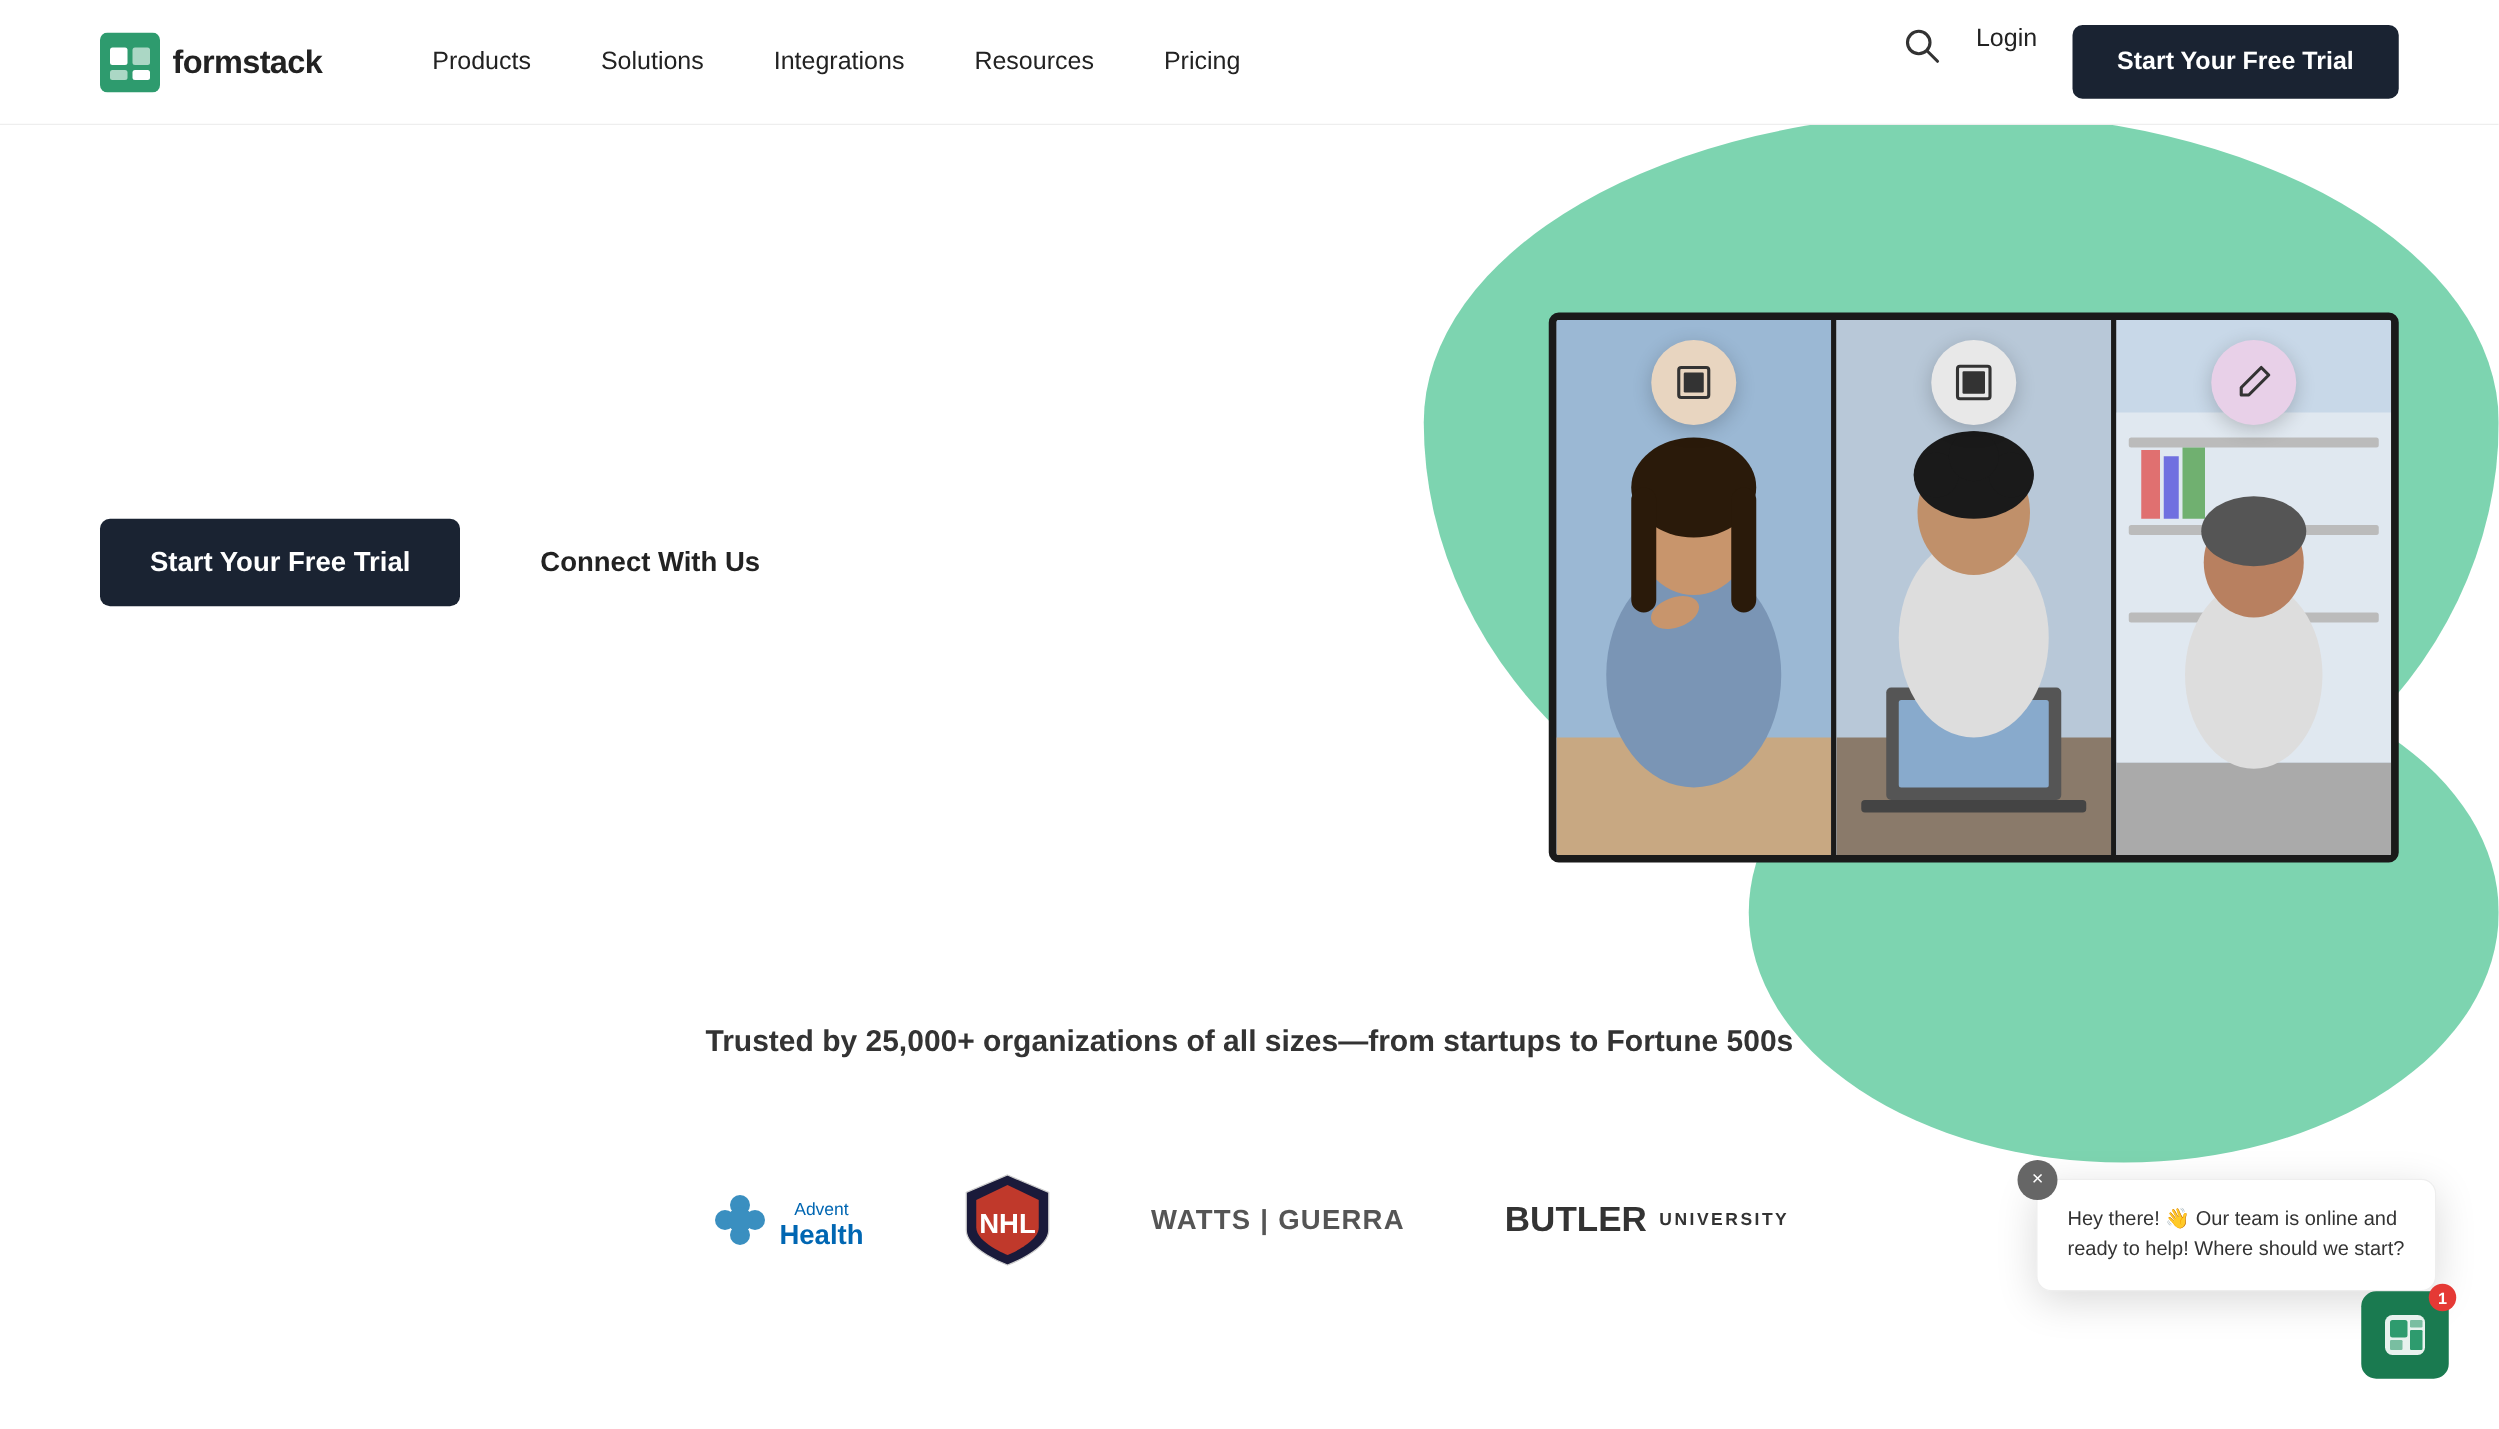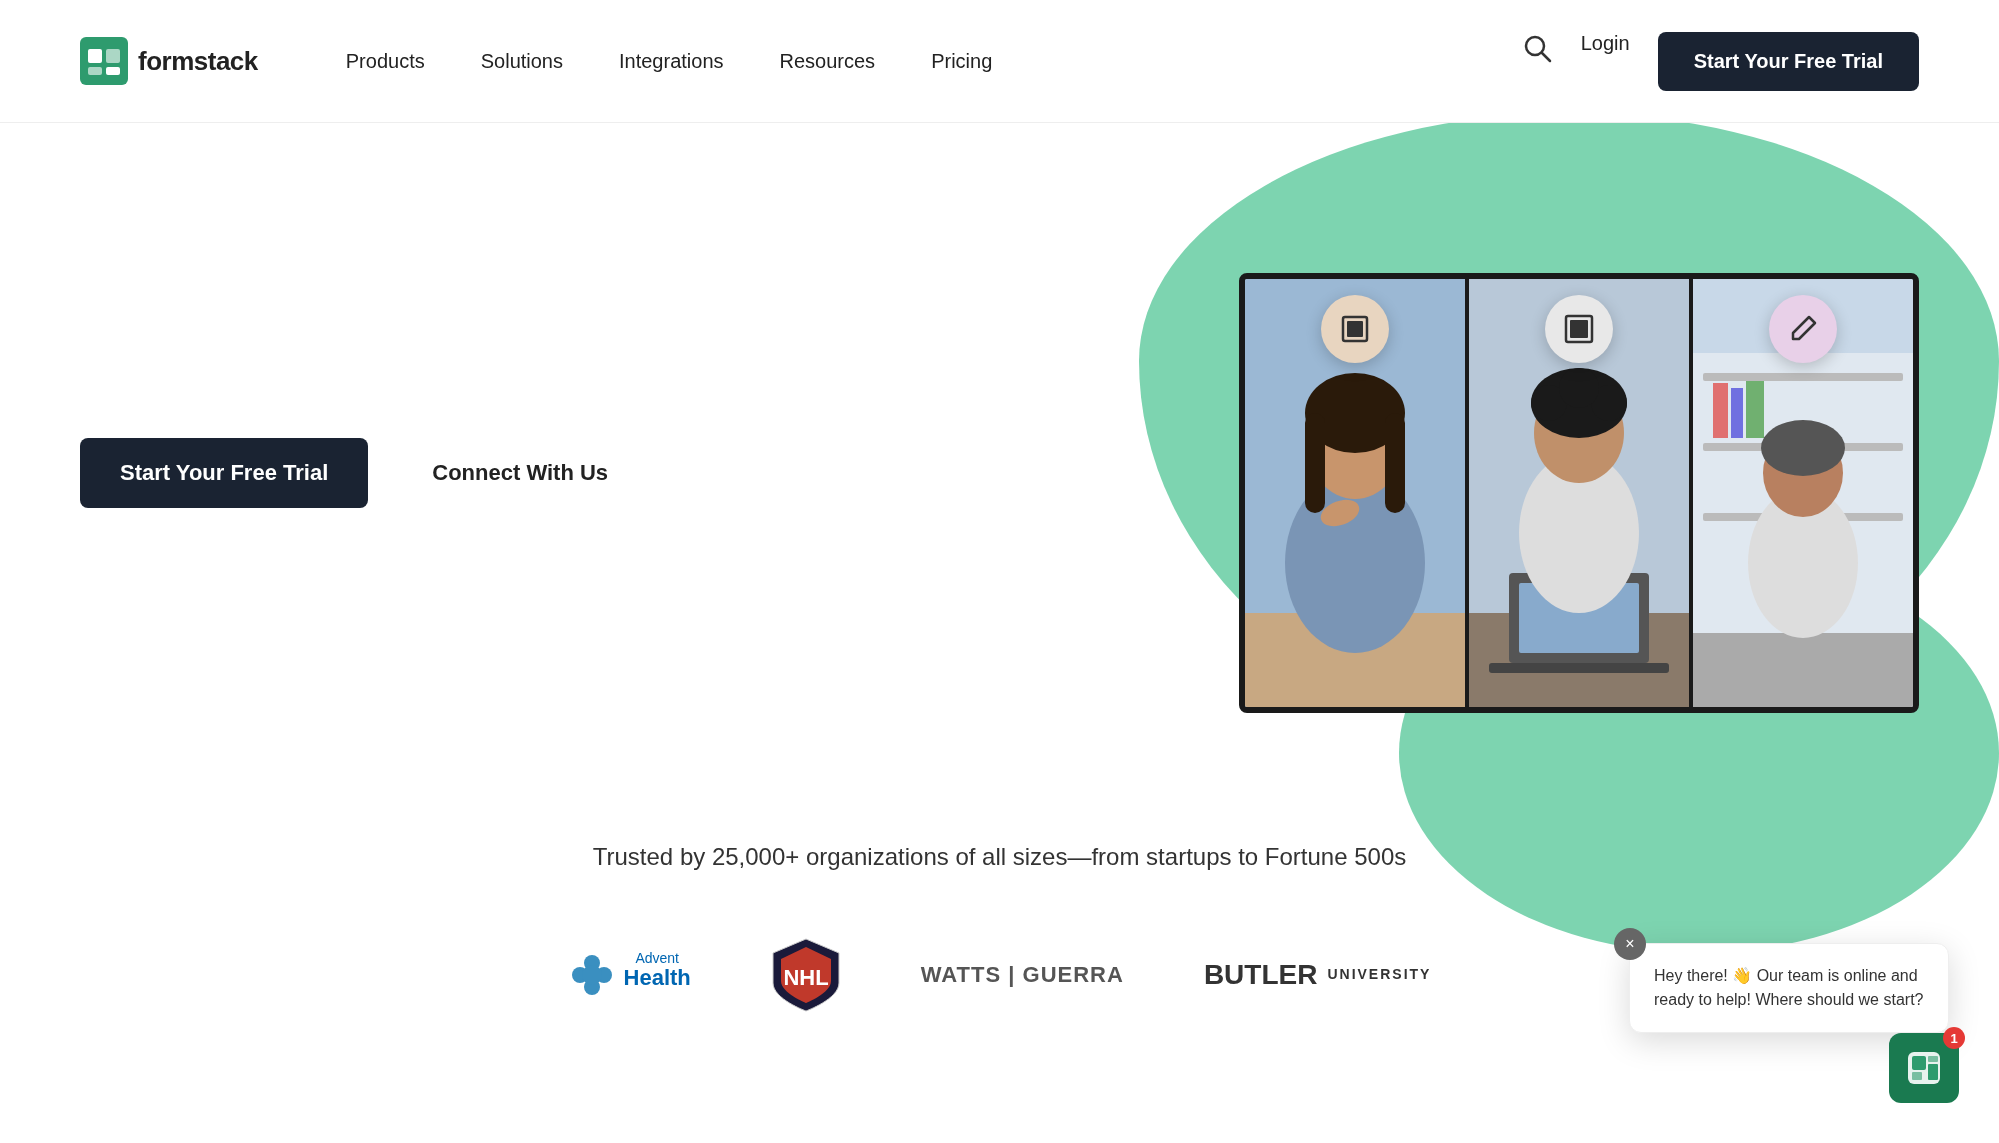--- a/index.html
+++ b/index.html
@@ -3,21 +3,21 @@
   <meta charset="utf-8">
   <style>
     * { margin: 0; padding: 0; box-sizing: border-box; }
     body { font-family: -apple-system, BlinkMacSystemFont, 'Segoe UI', Arial, sans-serif; background: #fff; overflow-x: hidden; width: 1999px; min-height: 1143px; }
 
     
     .navbar {
       display: flex;
       align-items: center;
       padding: 0 80px;
-      height: 123px;
+      height: 100px;
       border-bottom: 1px solid #eee;
       background: #fff;
       position: relative;
       z-index: 100;
     }
     .logo-area {
       display: flex;
       align-items: center;
       gap: 10px;
       margin-right: 60px;
@@ -234,41 +234,41 @@
     }
 
     
     .trusted-section {
       padding: 80px 80px 60px;
       text-align: center;
     }
     .trusted-text {
       font-size: 24px;
       color: #333;
-      margin-bottom: 64px;
-      font-weight: 400;
+      margin-bottom: 88px;
+      font-weight: 700;
     }
     .logos-row {
       display: flex;
       align-items: center;
       justify-content: center;
       gap: 80px;
     }
     .logo-placeholder {
       display: flex;
       align-items: center;
       justify-content: center;
       font-weight: 700;
       color: #333;
     }
 
     
     .advent-health-logo {
       display: flex;
-      align-items: flex-start;
+      align-items: flex-end;
       gap: 8px;
     }
     .advent-flower {
       width: 48px;
       height: 48px;
     }
     .advent-text {
       display: flex;
       flex-direction: column;
       line-height: 1.1;

